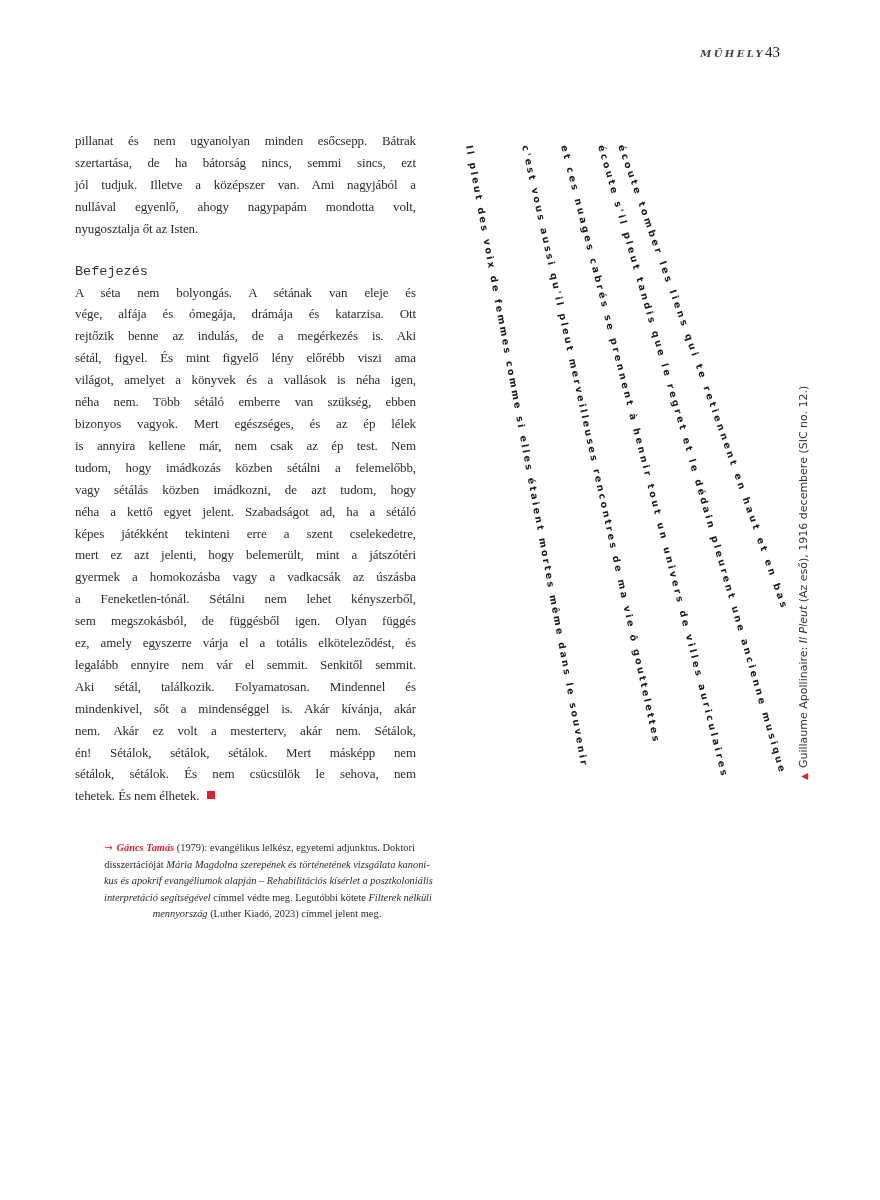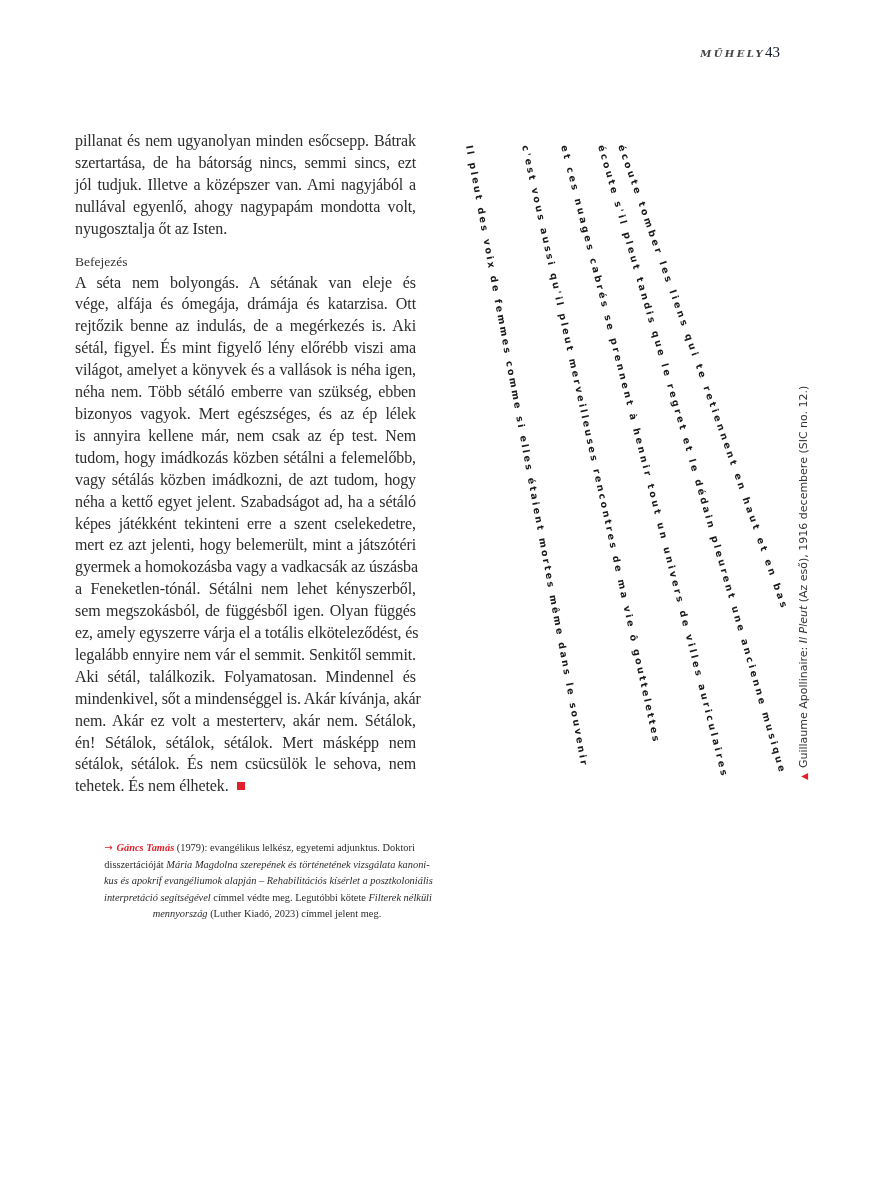--- a/index.html
+++ b/index.html
@@ -1,24 +1,24 @@
 <!DOCTYPE html>
 <html><head>
 <meta charset="utf-8">
 <style>
   html, body { margin: 0; padding: 0; background: #ffffff; }
   body { width: 880px; height: 1200px; position: relative; overflow: hidden; color: #2a2a2a; }
   .running-head { position: absolute; top: 44px; right: 100px; display: flex; align-items: baseline; }
   .section-name { font-family: "DejaVu Serif", serif; font-style: italic; font-size: 10px; letter-spacing: 2.4px; color: #444; font-weight: bold; }
   .page-number { font-family: "Liberation Serif", serif; font-size: 15px; color: #0f172a; }
   .column { position: absolute; left: 75px; top: 130px; width: 341px; }
-  .para { font-family: "Liberation Serif", serif; font-size: 16px; line-height: 21.9px; text-align: justify; margin: 0; color: #2b2b2b; letter-spacing: -0.1px; }
+  .para { font-family: "Liberation Serif", serif; font-size: 13px; line-height: 21.9px; text-align: justify; margin: 0; color: #2b2b2b; letter-spacing: -0.1px; }
   .para .ln { display: block; text-align: justify; text-align-last: justify; white-space: nowrap; }
   .para .ln.last { text-align-last: left; }
-  .subhead { font-family: Liberation Serif, serif; font-size: 13.5px; color: #333; margin-top: 12px; line-height: 20px; }
+  .subhead { font-family: Liberation Mono, monospace; font-size: 13.5px; color: #333; margin-top: 22px; line-height: 20px; }
   .end-mark { display: inline-block; width: 8px; height: 8px; background: #e0202a; margin-left: 8px; vertical-align: 1px; }
   .bio { position: absolute; left: 89px; top: 840px; width: 341px; font-family: "Liberation Serif", serif; font-size: 10.4px; line-height: 16.5px; color: #2b2b2b; text-align: center; }
   .bio .ln { display: block; white-space: nowrap; padding-left: 15px; }
   .bio .ln.first { padding-left: 0; }
   .bio .arrow { color: #e0202a; font-family: "DejaVu Sans", sans-serif; font-size: 10px; margin-right: 4px; }
   .bio .author { color: #e0202a; font-style: italic; font-weight: bold; }
   .bio i { font-style: italic; }
   .poem { position: absolute; left: 0; top: 0; width: 880px; height: 1200px; pointer-events: none; }
   .poem text { font-family: "DejaVu Sans", sans-serif; font-size: 9.5px; font-weight: bold; fill: #1a1a1a; }
   .caption { position: absolute; left: 797px; top: 780px; transform-origin: 0 0; transform: rotate(-90deg); white-space: nowrap; font-family: "DejaVu Sans", sans-serif; font-size: 11px; color: #333; }

